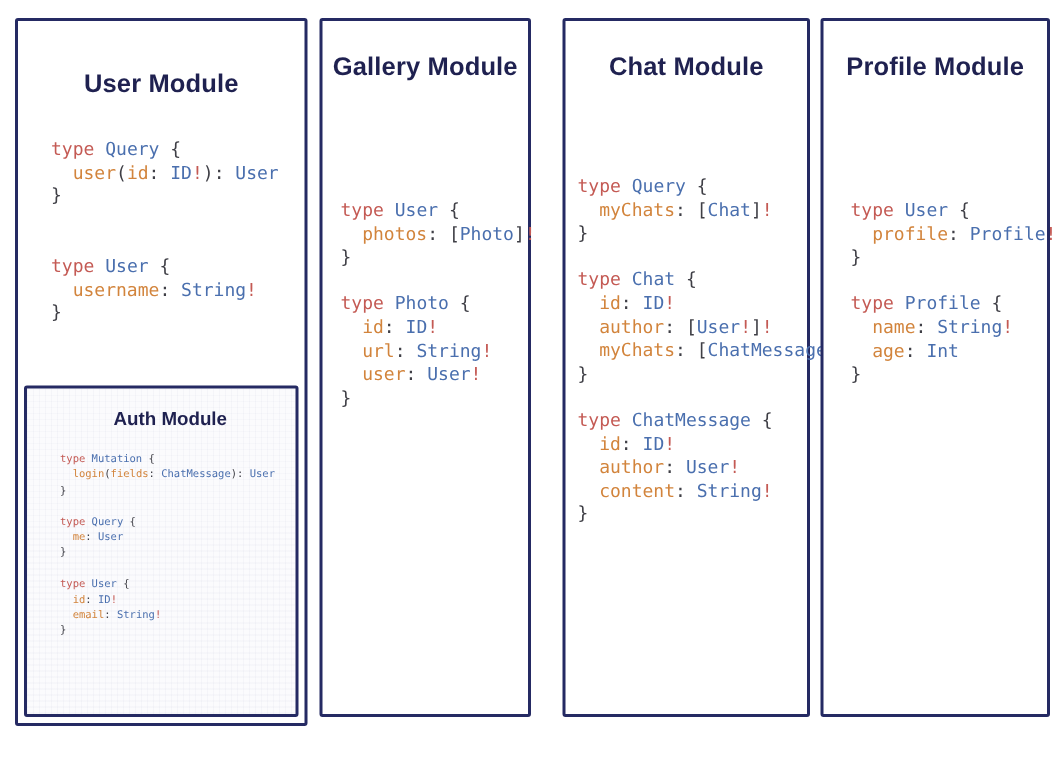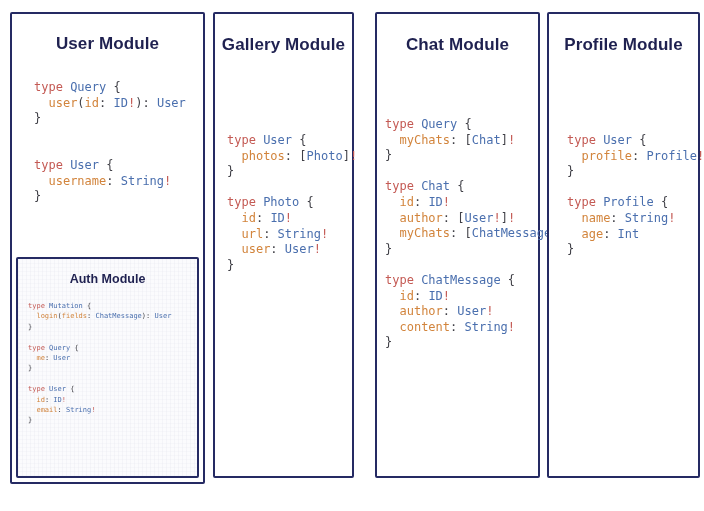--- a/index.html
+++ b/index.html
@@ -59,20 +59,21 @@
   }
 
   
   .sub-card {
     position: absolute;
     box-sizing: border-box;
     background: #fbfbfd;
     border: 2px solid #252a63;
     border-radius: 2px;
     overflow: hidden;
+    padding-left: 12px;
   }
   .sub-card::before {
     
     content: "";
     position: absolute;
     inset: 0;
     background:
       repeating-linear-gradient(90deg, rgba(120,125,170,0.05) 0 1px, rgba(0,0,0,0) 1px 4px),
       repeating-linear-gradient(0deg, rgba(120,125,170,0.035) 0 1px, rgba(0,0,0,0) 1px 4px);
     pointer-events: none;
@@ -91,21 +92,21 @@
     font-size: 7px;
     line-height: 10.4px;
   }
 </style>
 </head>
 <body>
 
 <div id="board">
 
   <div class="module-card" style="left:10px; top:12px; width:195px; height:472px;">
-    <div class="module-title" style="margin-top:20px;">User Module</div>
+    <div class="module-title" style="margin-top:32px;">User Module</div>
     <div class="code-block code-main" style="margin:26px 0 0 22px;"><span class="tk-kw">type</span> <span class="tk-type">Query</span> <span class="tk-pn">{</span>
   <span class="tk-fld">user</span><span class="tk-pn">(</span><span class="tk-fld">id</span><span class="tk-pn">:</span> <span class="tk-type">ID</span><span class="tk-bang">!</span><span class="tk-pn">)</span><span class="tk-pn">:</span> <span class="tk-type">User</span>
 <span class="tk-pn">}</span>
 
 
 <span class="tk-kw">type</span> <span class="tk-type">User</span> <span class="tk-pn">{</span>
   <span class="tk-fld">username</span><span class="tk-pn">:</span> <span class="tk-type">String</span><span class="tk-bang">!</span>
 <span class="tk-pn">}</span></div>
 
     <div class="sub-card" style="left:4px; top:243px; width:183px; height:221px;">

